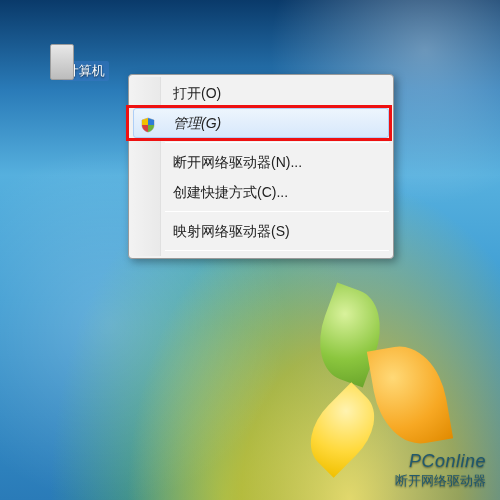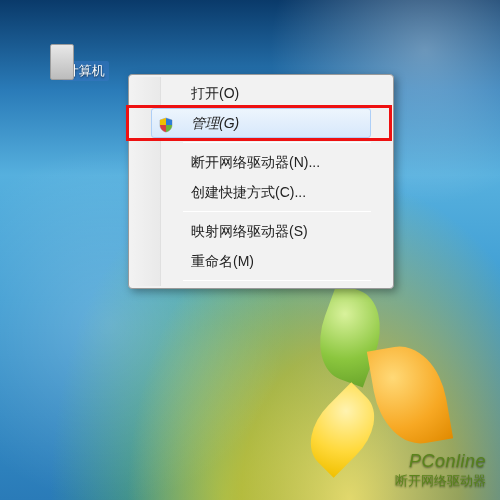--- a/index.html
+++ b/index.html
@@ -79,21 +79,21 @@
 
   
   .context-menu {
     position: absolute;
     top: 74px; left: 128px;
     width: 266px;
     background: #f2f2f2;
     border: 1px solid #9a9a9a;
     border-radius: 4px;
     box-shadow: 3px 3px 8px rgba(0,0,0,0.35);
-    padding: 3px 20px;
+    padding: 3px 2px;
     font-size: 14px;
     color: #222;
   }
   .context-menu .gutter {
     position:absolute; left:2px; top:2px; bottom:2px; width:30px;
     background: linear-gradient(90deg,#f2f2f2,#e9e9e9);
     border-right:1px solid #e0e0e0;
   }
   .menu-item {
     position: relative;
@@ -128,21 +128,21 @@
     border-bottom:1px solid #ffffff;
   }
   .shield-icon{
     width:16px;height:16px;
   }
 
   
   .watermark {
     position: absolute;
     right: 14px; bottom: 10px;
-    color: #4d7c0f;
+    color: #0c4a6e;
     font-size: 13px;
     text-align: right;
     text-shadow: 0 1px 2px rgba(0,0,0,0.6);
     opacity: 0.85;
     font-family: Arial, sans-serif;
   }
   .watermark .l1 { font-size: 18px; font-style: italic; letter-spacing:0.5px;}
 </style>
 </head>
 <body>
@@ -186,23 +186,20 @@
   </div>
   <div class="menu-item">
     <span>创建快捷方式(C)...</span>
   </div>
 
   <div class="menu-sep"></div>
 
   <div class="menu-item">
     <span>映射网络驱动器(S)</span>
   </div>
-  <div class="menu-item">
-    <span>重命名(M)</span>
-  </div>
 
   <div class="menu-sep"></div>
 
 
   <div class="highlight-box" id="red-box" style="left: -3px; top: 30px; width: 266px; height: 36px;"></div>
 </div>
 
 <div class="watermark">
   <div class="l1">PConline</div>
   <div class="l2">断开网络驱动器</div>

